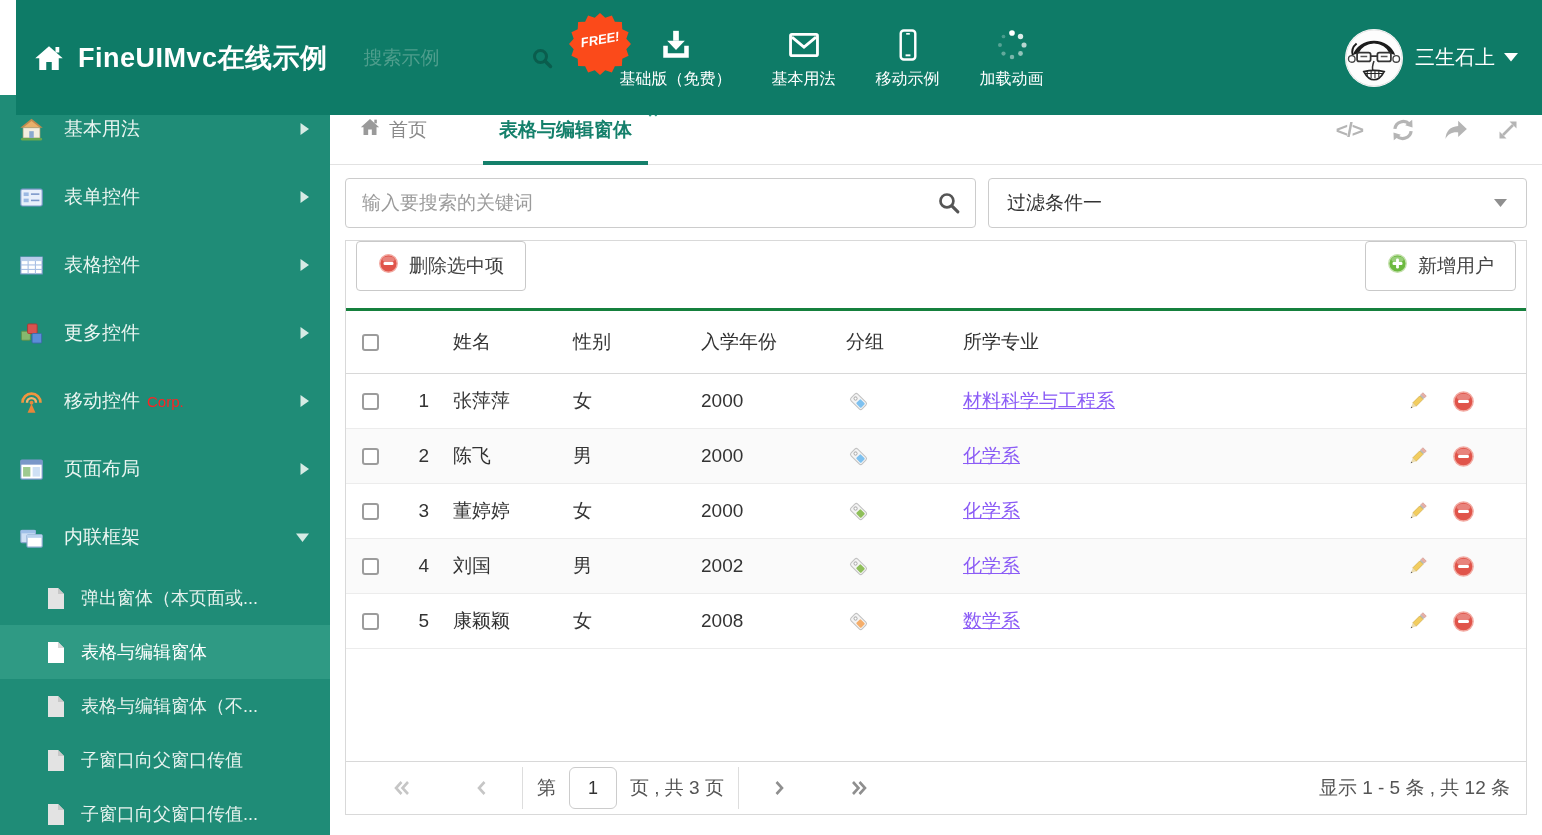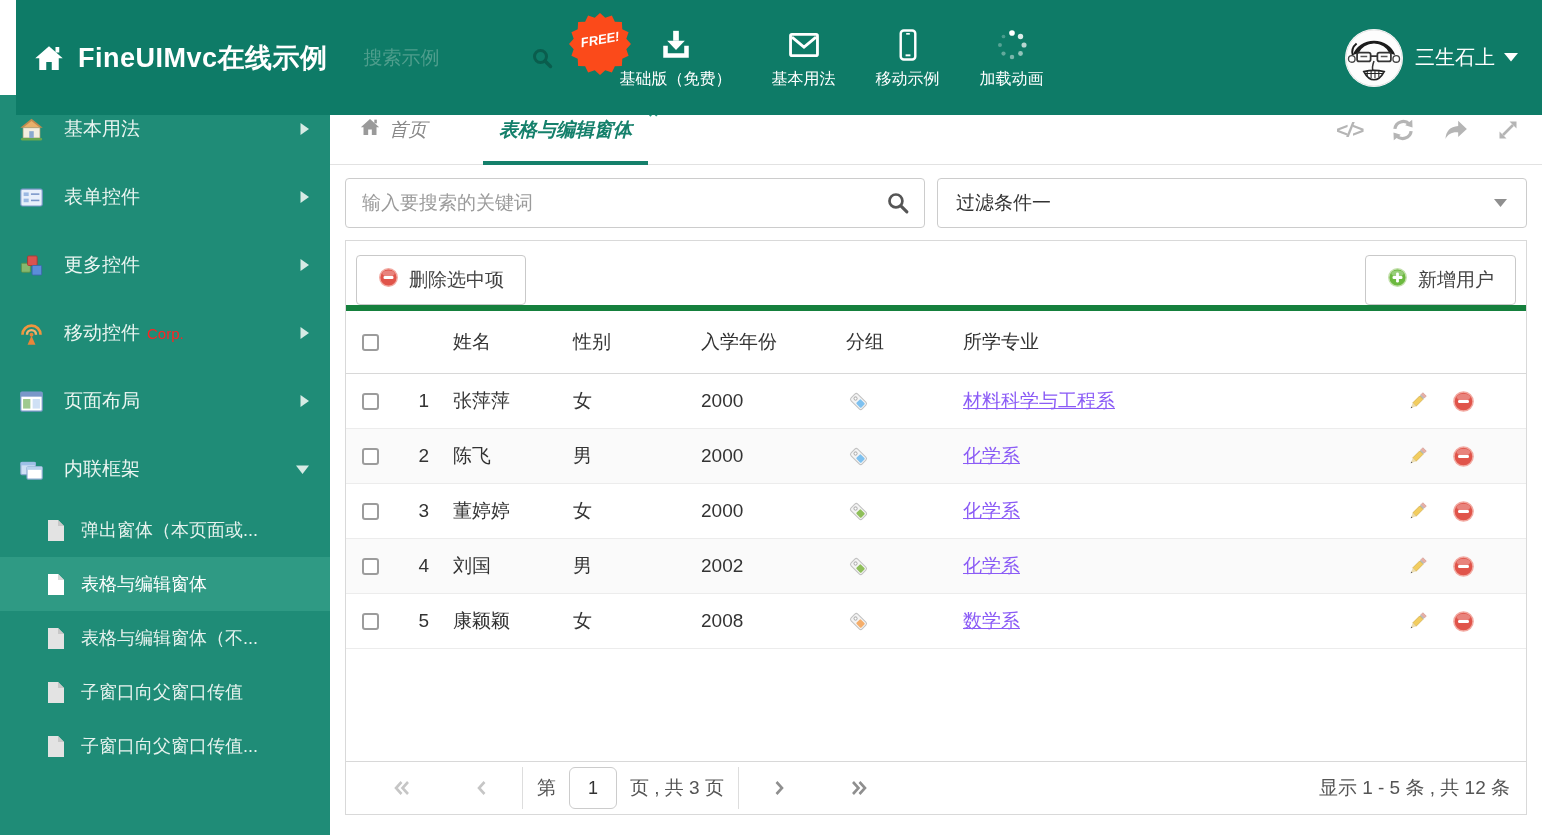--- a/index.html
+++ b/index.html
@@ -33,41 +33,41 @@
   .side-item .s-label { margin-left:19px; white-space:nowrap; }
   .s-badge { color:#ff2222; font-size:15px; margin-left:7px; }
   .s-caret { margin-left:auto; margin-right:20px; display:flex; }
   .sub-item { height:54px; display:flex; align-items:center; padding-left:46px; font-size:18px; color:#e6f2ee; cursor:pointer; }
   .sub-item .s-ico { width:21px; display:flex; }
   .sub-item .s-label { margin-left:14px; white-space:nowrap;text-align:center; }
   .sub-item.active { background:#2f9a84; color:#fff; }
 
   
   .main { position:absolute; top:95px; left:330px; right:0; bottom:0; background:#fff; }
-  .tabbar { height:70px; border-bottom:1px solid #e2e2e2; display:flex; align-items:center; padding-left:30px; position:relative; background:#fff;font-style:italic; }
+  .tabbar { height:70px; border-bottom:1px solid #e2e2e2; display:flex; align-items:center; padding-left:30px; position:relative; background:#fff; }
   .tab-home { display:flex; align-items:center; color:#8a8a8a; font-size:19px; cursor:pointer; }
   .tab-home .t-label { margin-left:9px; }
   .tab-active { position:relative; margin-left:56px; height:70px; display:flex; align-items:center; padding:0 16px; color:#15806b; font-weight:bold; font-size:19px; cursor:pointer; }
   .tab-active::after { content:""; position:absolute; left:0; right:0; bottom:0; height:4px; background:#15806b; }
   .tab-close { position:absolute; top:9px; right:-10px; color:#2a9a83; font-size:17px; font-weight:bold; line-height:1; cursor:pointer; }
   .tab-tools { position:absolute; right:22px; top:0; height:70px; display:flex; align-items:center; gap:27px; color:#b5b5b5; }
   .tool { cursor:pointer; display:flex; align-items:center; }
   .tool-code { font-size:21px; font-weight:bold; letter-spacing:-1px; }
 
   .content { padding:13px 15px 0; }
   .filter-row { display:flex; gap:12px; margin-bottom:12px; }
-  .search-box { position:relative; width:580px; height:50px; }
+  .search-box { position:relative; width:631px; height:50px; }
   .search-box input { width:100%; height:100%; border:1px solid #ccc; border-radius:4px; font-size:19px; padding:0 52px 0 16px; color:#333; outline:none; font-family:inherit; }
   .search-box input::placeholder { color:#9b9b9b; }
   .sb-icon { position:absolute; right:15px; top:12px; cursor:pointer; display:flex; }
   .select-box { flex:1; height:50px; border:1px solid #ccc; border-radius:4px; display:flex; align-items:center; padding:0 18px; font-size:19px; color:#333; cursor:pointer; }
   .select-box .dd-caret { margin-left:auto; display:flex; }
 
   .panel { border:1px solid #d9d9d9; height:575px; display:flex; flex-direction:column; background:#fff; }
-  .toolbar { height:70px; flex:0 0 auto; display:flex; align-items:flex-end; padding:0 10px; border-bottom:6px solid #15803d; }
+  .toolbar { height:70px; flex:0 0 auto; display:flex; align-items:flex-start; padding:0 10px; border-bottom:3px solid #15803d; }
   .btn { height:50px; background:#fff; border:1px solid #c9c9c9; border-radius:4px; display:flex; align-items:center; gap:10px; padding:0 21px; font-size:19px; color:#444; cursor:pointer; font-family:inherit; }
   .btn-add { margin-left:auto; }
 
   .thead { height:63px; flex:0 0 auto; display:flex; align-items:center; border-bottom:1px solid #d8d8d8; font-size:19px; color:#333; }
   .trow { height:55px; flex:0 0 auto; display:flex; align-items:center; border-bottom:1px solid #ececec; font-size:19px; color:#333; }
   .trow.alt { background:#fafafa; }
   .col-check { width:48px; padding-left:16px; display:flex; align-items:center; }
   .col-num { width:59px; text-align:right; padding-right:24px; }
   .col-name { width:120px; }
   .col-gender { width:128px; }
@@ -231,20 +231,38 @@
       <span class="s-label">表单控件</span>
       <span class="s-caret">
           <svg width="11" height="14" viewBox="0 0 11 14">
             <polygon points="1.5,1 10,7 1.5,13" fill="#d6ebe5"></polygon>
           </svg>
         </span>
     </div>
     <div class="side-item">
       <span class="s-ico">
         <svg width="27" height="27" viewBox="0 0 24 24">
+            <rect x="2.5" y="4.5" width="19" height="15" fill="#fff" stroke="#7a97c9"></rect>
+            <rect x="2.5" y="4.5" width="19" height="3.6" fill="#b8cdea"></rect>
+            <line x1="2.5" y1="11.5" x2="21.5" y2="11.5" stroke="#a9c0e4"></line>
+            <line x1="2.5" y1="15.5" x2="21.5" y2="15.5" stroke="#a9c0e4"></line>
+            <line x1="9" y1="8" x2="9" y2="19.5" stroke="#a9c0e4"></line>
+            <line x1="15.5" y1="8" x2="15.5" y2="19.5" stroke="#a9c0e4"></line>
+          </svg>
+      </span>
+      <span class="s-label">表格控件</span>
+      <span class="s-caret">
+          <svg width="11" height="14" viewBox="0 0 11 14">
+            <polygon points="1.5,1 10,7 1.5,13" fill="#d6ebe5"></polygon>
+          </svg>
+        </span>
+    </div>
+    <div class="side-item">
+      <span class="s-ico">
+        <svg width="27" height="27" viewBox="0 0 24 24">
             <rect x="3" y="10" width="8" height="8" rx="1" fill="#86b96e" stroke="#5d9147" stroke-width=".8"></rect>
             <rect x="8.5" y="3.5" width="8.5" height="8.5" rx="1" fill="#d9534f" stroke="#a83a36" stroke-width=".8"></rect>
             <rect x="12.5" y="12" width="8.5" height="8.5" rx="1" fill="#5b8dd9" stroke="#3d68ab" stroke-width=".8"></rect>
           </svg>
       </span>
       <span class="s-label">更多控件</span>
       <span class="s-caret">
           <svg width="11" height="14" viewBox="0 0 11 14">
             <polygon points="1.5,1 10,7 1.5,13" fill="#d6ebe5"></polygon>
           </svg>

